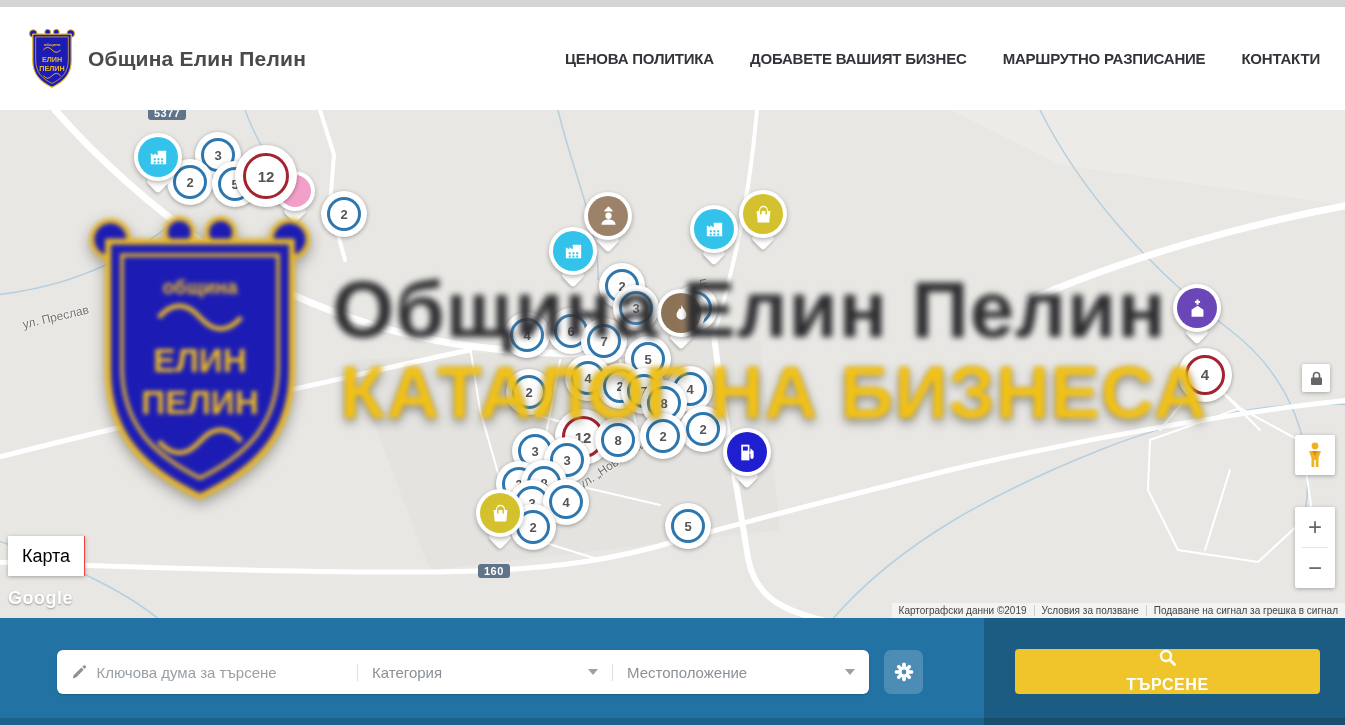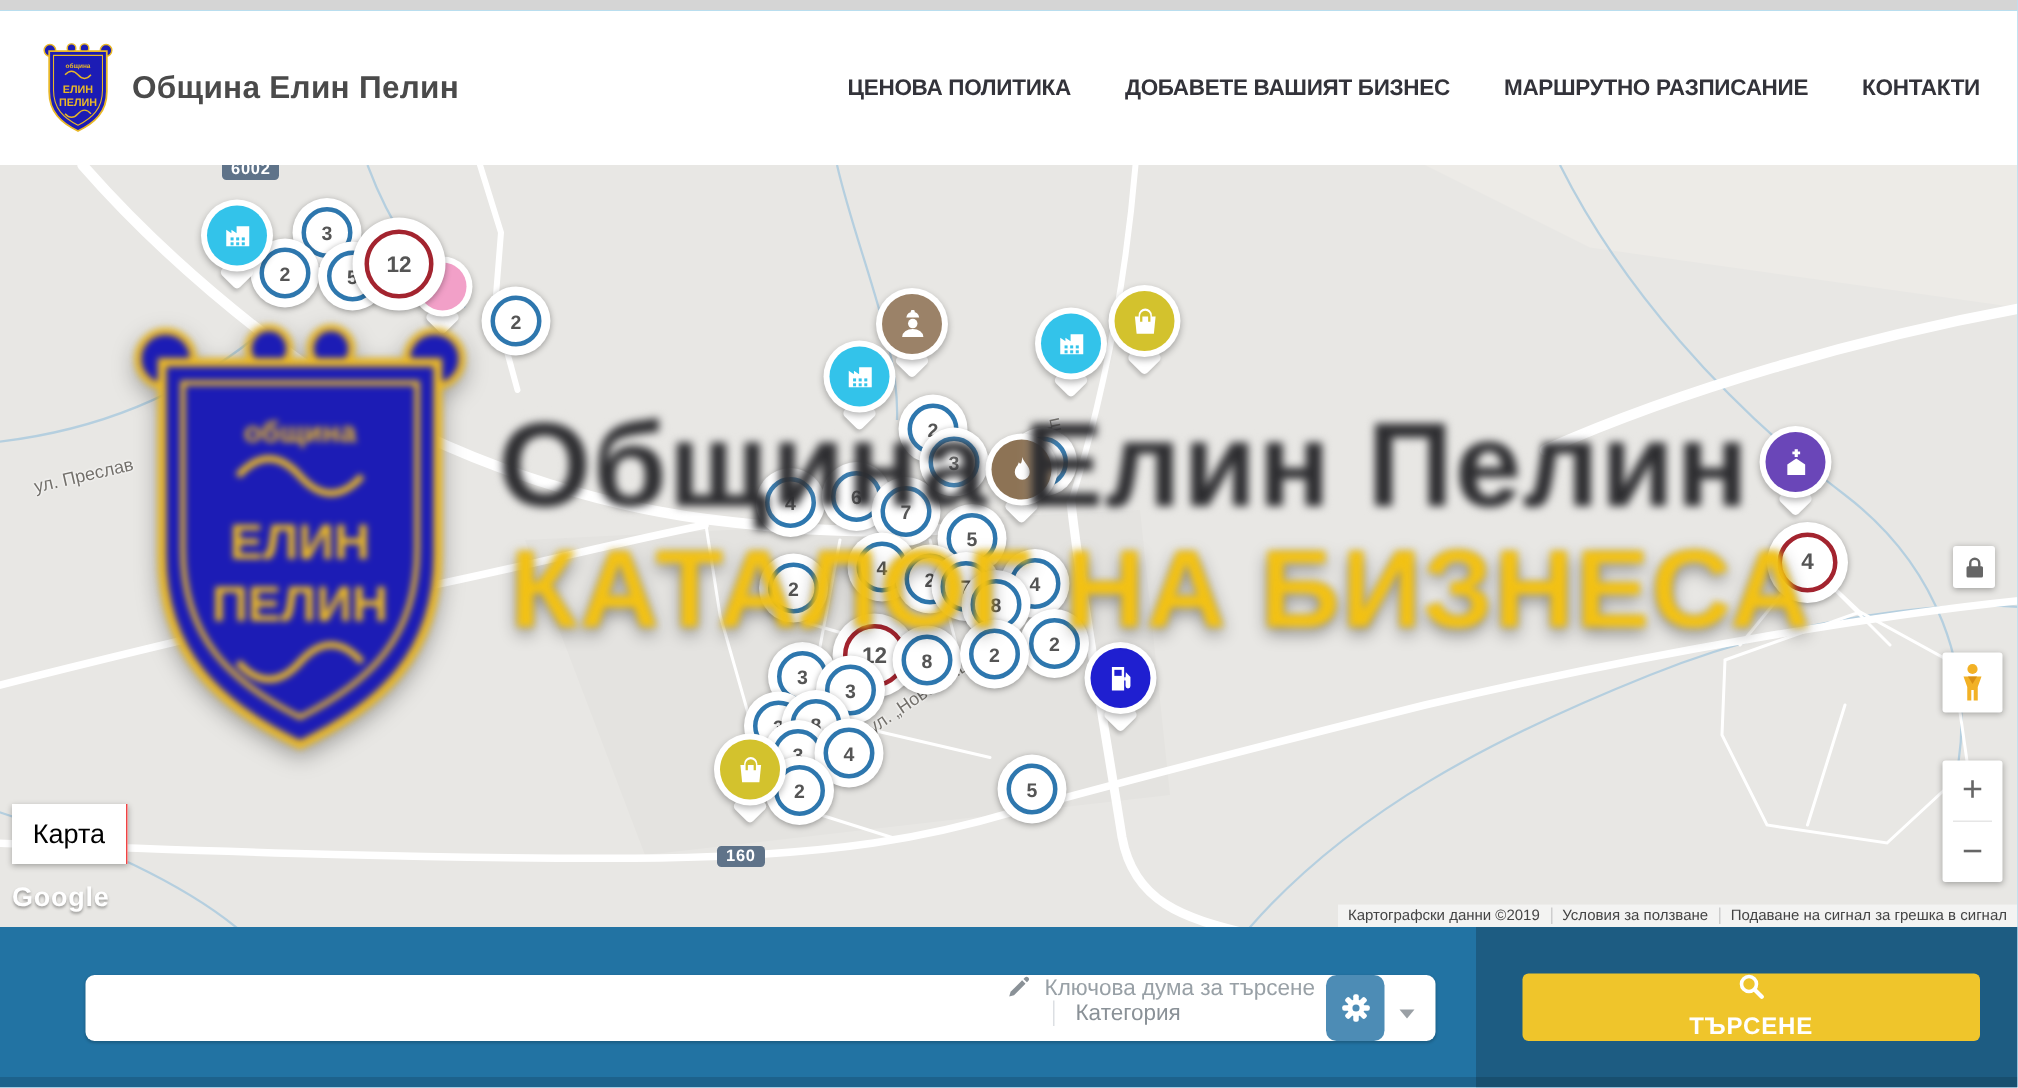--- a/index.html
+++ b/index.html
@@ -68,22 +68,22 @@
   .lock-btn { left:1302px; top:254px; width:28px; height:28px; display:flex; align-items:center; justify-content:center; cursor:pointer; }
   .pegman-btn { left:1295px; top:325px; width:40px; height:40px; display:flex; align-items:center; justify-content:center; cursor:pointer; }
   .zoomctl { left:1295px; top:397px; width:40px; height:81px; display:flex; flex-direction:column; }
   .zoomctl .zbtn { flex:1; display:flex; align-items:center; justify-content:center; font-size:24px; color:#666; cursor:pointer; }
   .zoomctl .zdiv { height:1px; background:#e6e6e6; margin:0 7px; }
 
   
   .searchbar { position:relative; width:1345px; height:107px; background:#2273a3; }
   .searchbar .right-panel { position:absolute; right:0; top:0; width:361px; height:107px; background:#1d5c82; }
   .searchbar .bottom-shade { position:absolute; left:0; bottom:0; width:100%; height:7px; background:rgba(0,0,0,.14); }
-  .search-fields { position:absolute; left:57px; top:32px; width:900px; height:44px; background:#fff; border-radius:6px;
-    display:flex; align-items:flex-end; box-shadow:0 1px 2px rgba(0,0,0,.2);flex-direction:column; }
+  .search-fields { position:absolute; left:57px; top:32px; width:812px; height:44px; background:#fff; border-radius:6px;
+    display:flex; align-items:center; box-shadow:0 1px 2px rgba(0,0,0,.2); }
   .sf { display:flex; align-items:center; padding:0 14px;gap:40px; }
   .sf + .sf { border-left:1px solid #dcdfe3; }
   .sf-keyword { width:300px; gap:10px; }
   .sf-keyword input { border:none; outline:none; font-size:15px; color:#444; width:100%; font-family:inherit; background:transparent; }
   .sf-keyword input::placeholder { color:#98a0a6; }
   .sf-select { justify-content:space-between; cursor:pointer; }
   .sf-category { width:255px; }
   .sf-location { width:257px; }
   .sf-select .val { font-size:15px; color:#8a9197; }
   .caret { width:0; height:0; border-left:5px solid transparent; border-right:5px solid transparent; border-top:6px solid #9aa0a5; }
@@ -151,21 +151,21 @@
         <path stroke-width="6" d="M714 225 C722 295 736 372 748 448 C756 492 790 502 830 512"></path>
         <path stroke-width="5" d="M-5 452 C150 458 300 463 440 462 C560 460 620 448 680 430 C760 408 850 385 950 360 C1100 325 1250 300 1350 290"></path>
         <path stroke-width="7" d="M1030 190 C1120 150 1240 115 1350 95"></path>
         <path stroke-width="4" d="M320 0 L334 45 L330 95 L345 150"></path>
         <path stroke-width="2" d="M210 140 L190 220 M270 170 L255 250 M470 236 L480 300 L500 370 M560 250 L545 330 M620 250 L640 330 M680 260 L700 320 M520 300 L640 335 M510 360 L660 395 M505 420 L600 450"></path>
         <path stroke-width="2" d="M1150 330 L1240 298 L1302 332 L1312 402 L1258 452 L1178 440 L1148 380 Z M1205 265 L1240 298 M1205 265 L1160 320 M1205 265 L1260 320 M1230 360 L1205 440"></path>
       </g>
     </svg>
 
     <div id="markers">
-        <div class="road-shield" style="left: 148px; top: -4px;">6002</div>
+        <div class="road-shield" style="left: 148px; top: -4px;">5377</div>
         <div class="road-shield" style="left: 478px; top: 454px;">160</div>
         <div class="street-label" style="left: 22px; top: 200px; transform: rotate(-13deg);">ул. Преслав</div>
         <div class="street-label" style="left: 566px; top: 346px; transform: rotate(-34deg);">бул. „Новоселци"</div>
         <div class="street-label" style="left: 698px; top: 168px; transform: rotate(78deg);">ци</div>
         <div class="cluster" style="left: 218px; top: 45px; width: 46px; height: 46px;">
           <div class="ring" style="font-size: 13px;">3</div>
         </div>
         <div class="cluster" style="left: 190px; top: 72px; width: 46px; height: 46px;">
           <div class="ring" style="font-size: 13px;">2</div>
         </div>
@@ -444,20 +444,24 @@
     <div class="search-fields">
       <div class="sf sf-keyword">
         <svg width="17" height="17" viewBox="0 0 17 17">
           <path d="M2 15 L3 11.5 L11.5 3 L14 5.5 L5.5 14 Z" fill="#8a9197"></path>
           <path d="M12.5 2 L15 4.5 L16 3.5 A1.6 1.6 0 0 0 13.5 1 Z" fill="#8a9197"></path>
         </svg>
         <input type="text" placeholder="Ключова дума за търсене" style="">
       </div>
       <div class="sf sf-select sf-category">
         <span class="val">Категория</span>
+        <span class="caret"></span>
+      </div>
+      <div class="sf sf-select sf-location">
+        <span class="val">Местоположение</span>
         <span class="caret"></span>
       </div>
     </div>
     <button class="gear-btn">
       <svg width="22" height="22" viewBox="0 0 24 24">
         <g fill="#fff">
           <rect x="10" y="2" width="4" height="20" rx="1.5"></rect>
           <rect x="10" y="2" width="4" height="20" rx="1.5" transform="rotate(45 12 12)"></rect>
           <rect x="10" y="2" width="4" height="20" rx="1.5" transform="rotate(90 12 12)"></rect>
           <rect x="10" y="2" width="4" height="20" rx="1.5" transform="rotate(135 12 12)"></rect>

